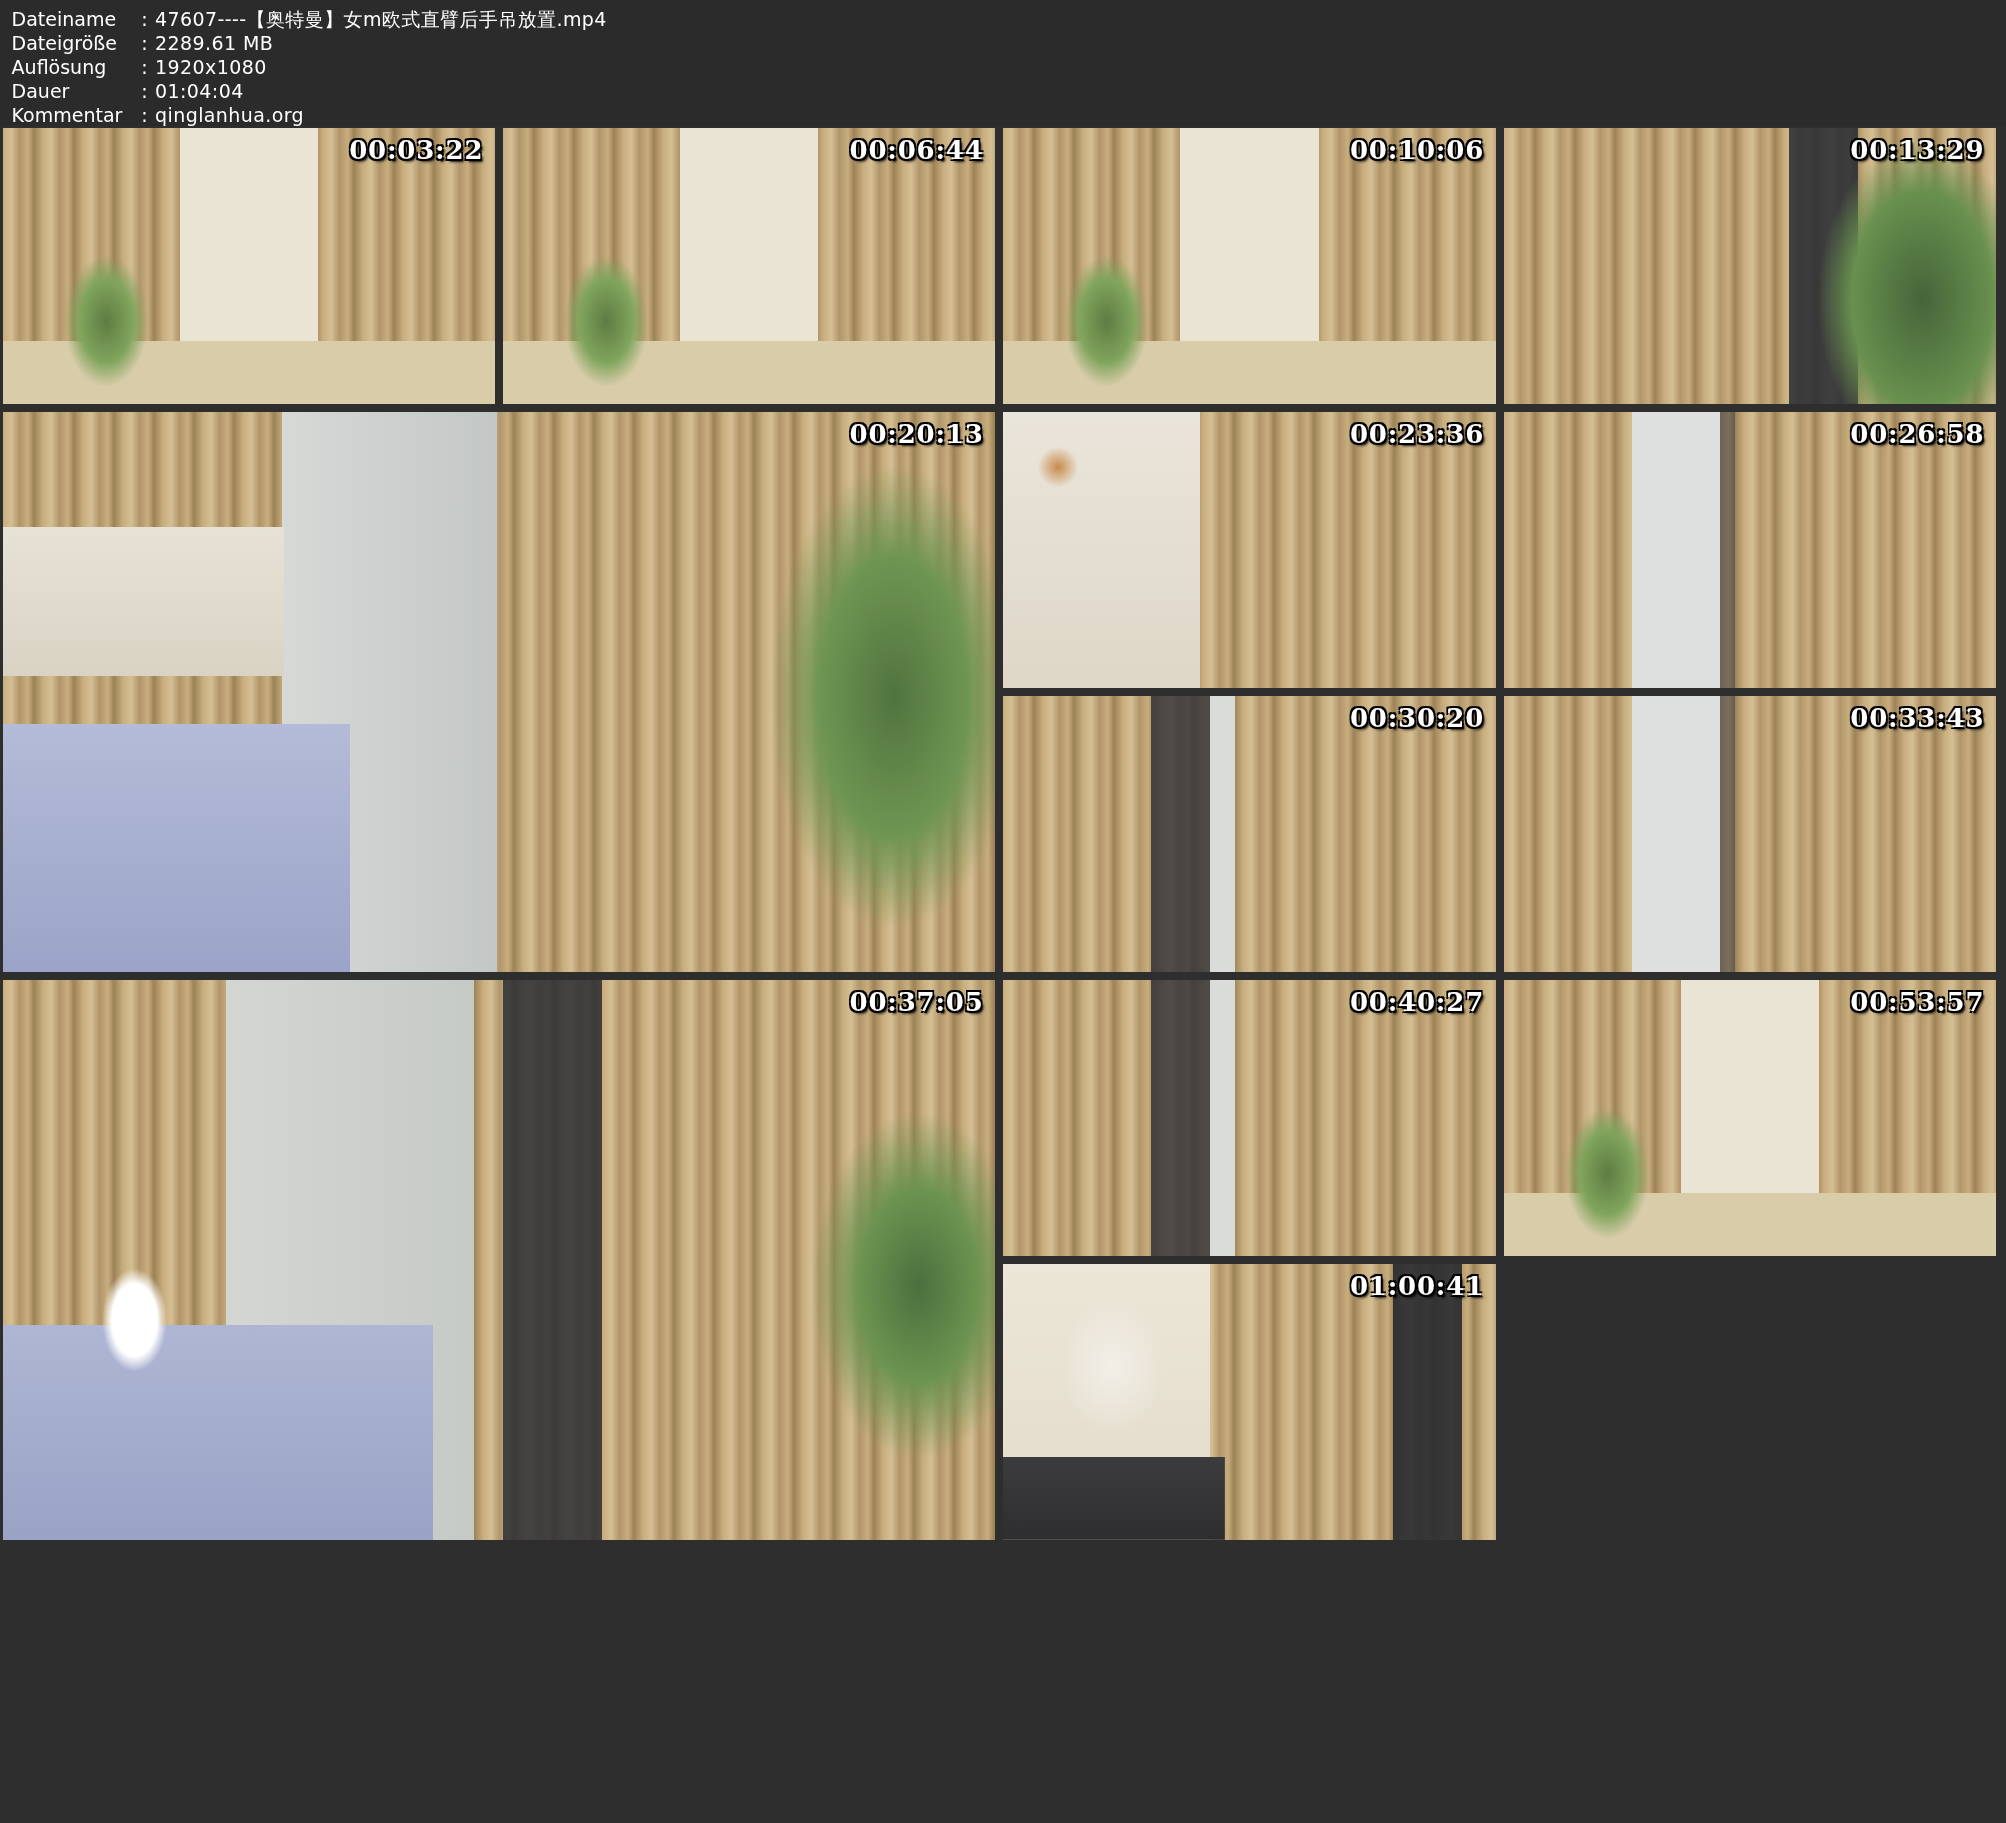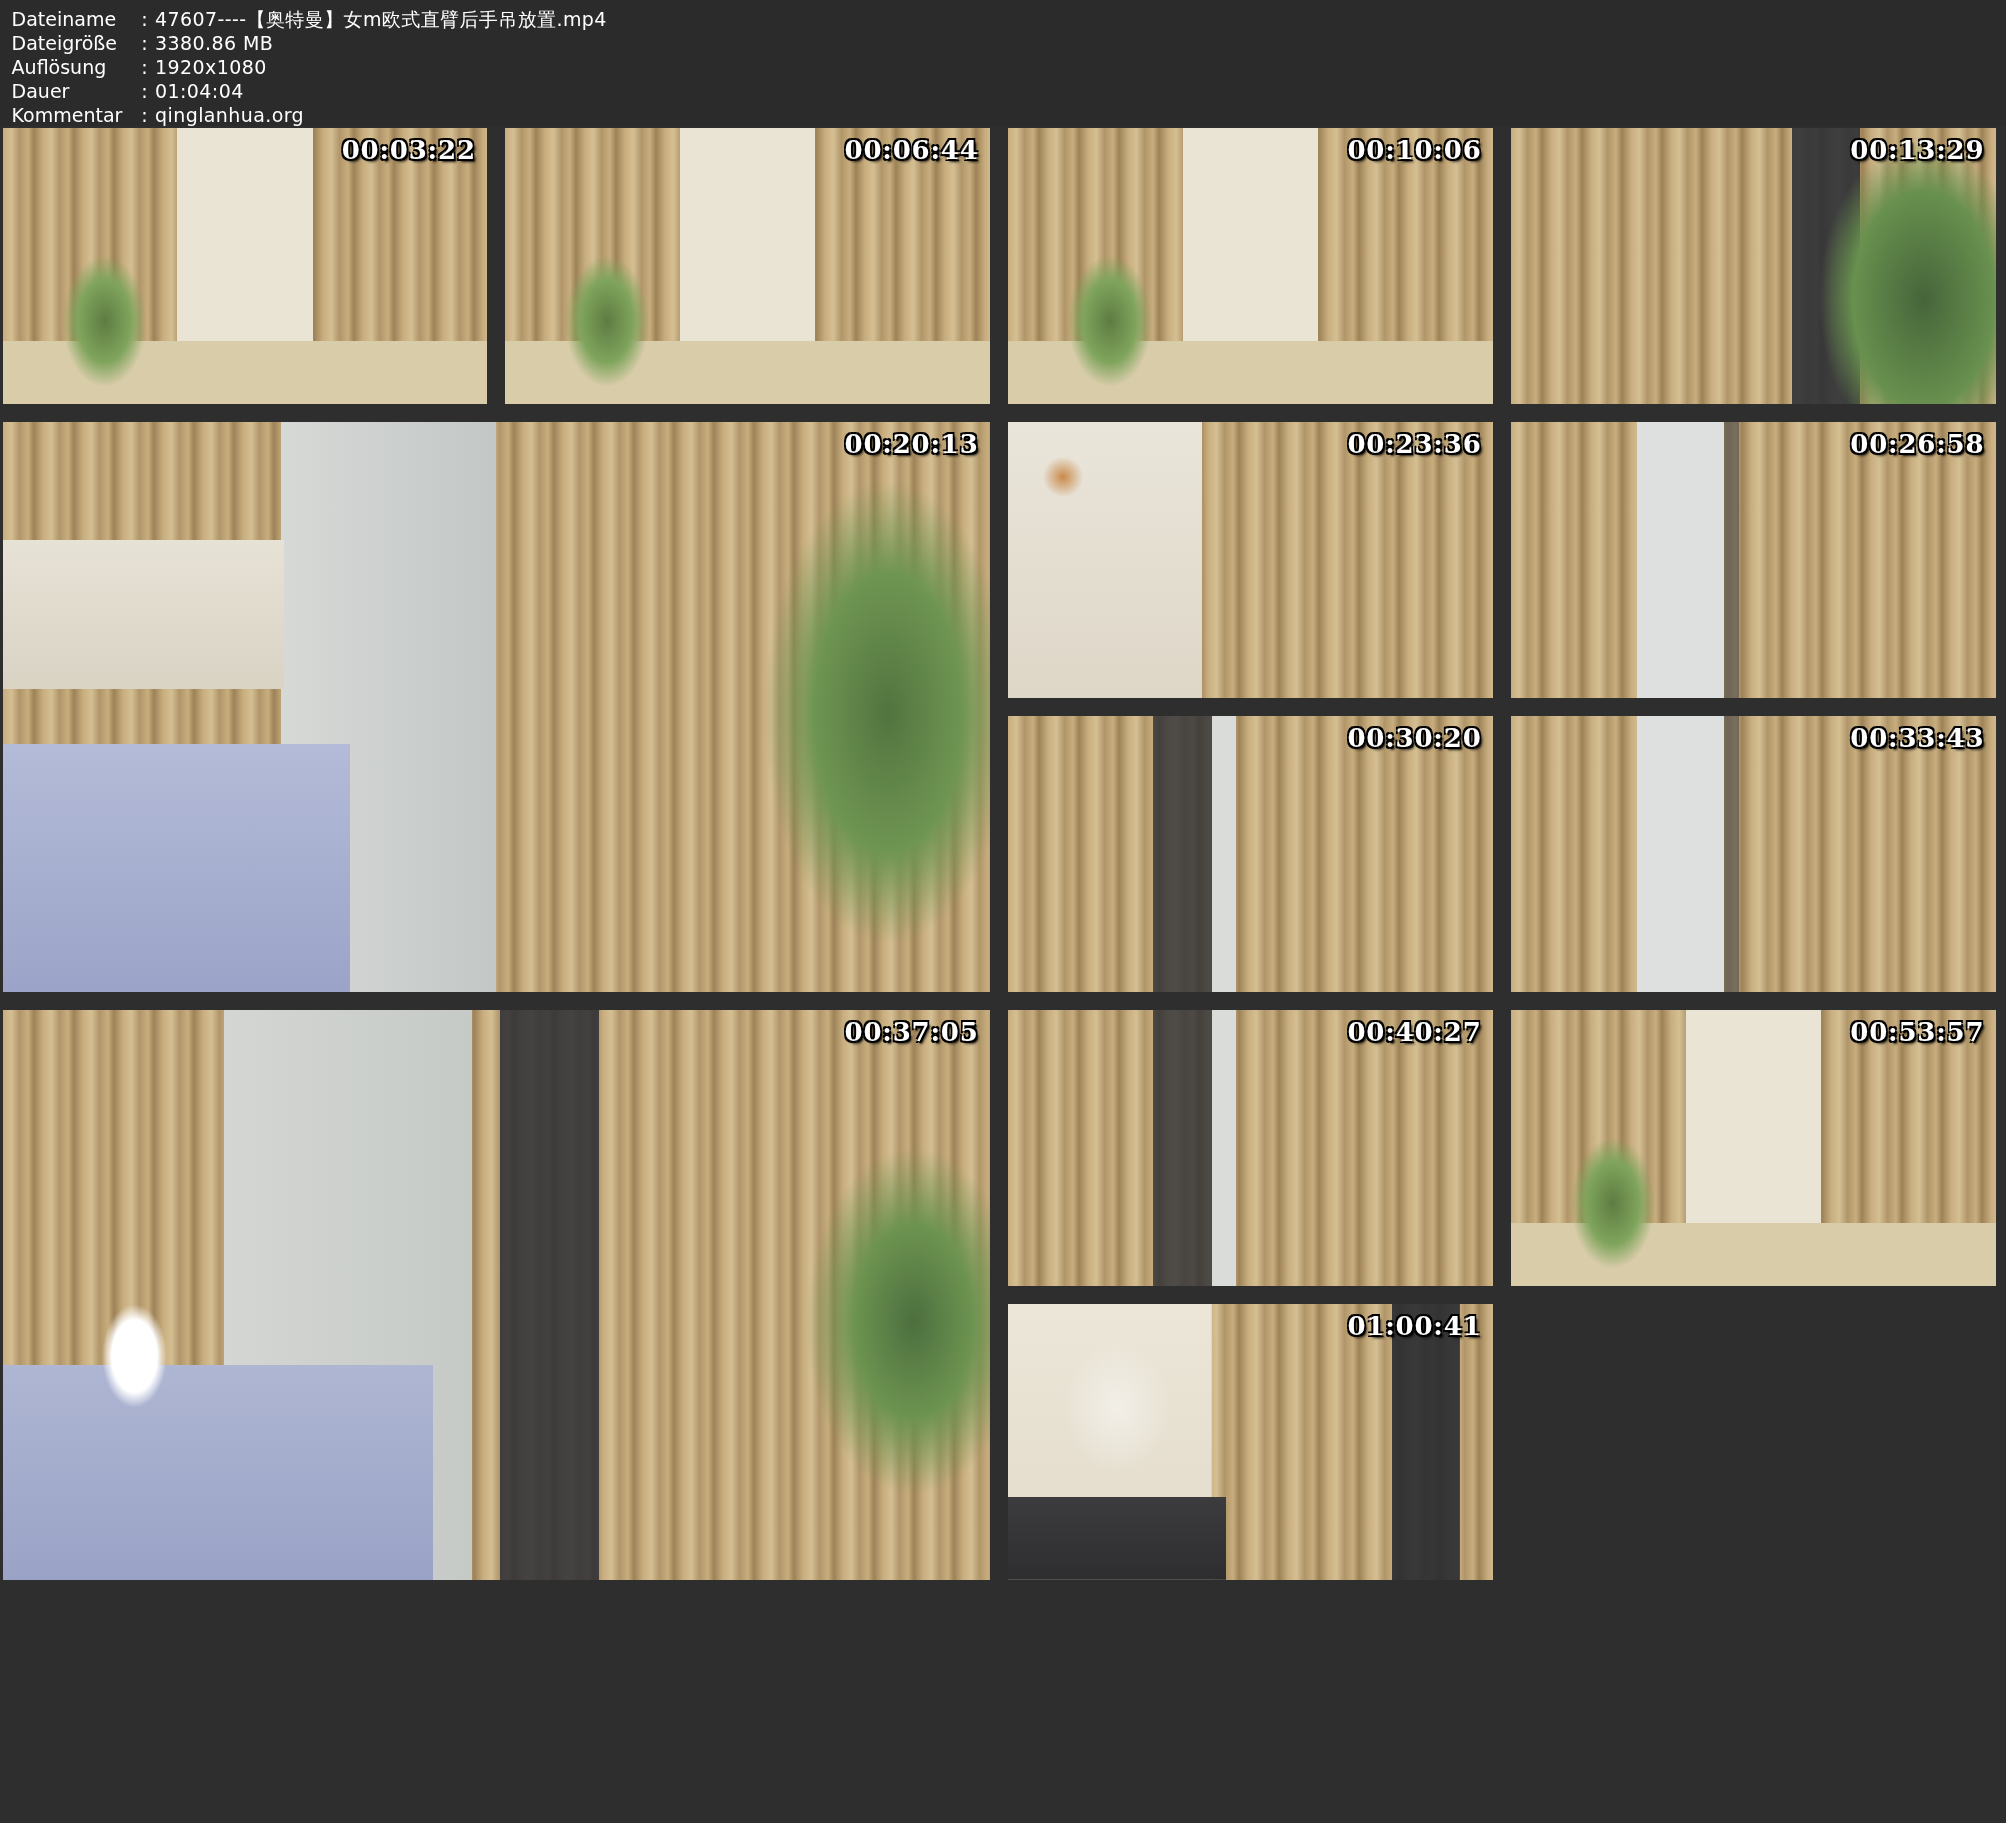--- a/index.html
+++ b/index.html
@@ -35,21 +35,21 @@
     text-align: center;
   }
   .meta-value { letter-spacing: 0.4px; }
 
   
   .thumb-grid {
     display: grid;
     grid-template-columns: repeat(4, 1fr);
     grid-auto-rows: 276px;
     grid-auto-flow: row;
-    gap: 18px;
+    gap: 8px;
     padding: 2.5px 10px 6.6px 2.5px;
     background: #2e2e2e;
   }
   .thumb {
     position: relative;
     overflow: hidden;
     background: #c2a878;
   }
   .thumb.span2 {
     grid-column: span 2;
@@ -166,21 +166,21 @@
 </style>
 </head>
 <body>
 
 <div class="meta-header">
   <div class="meta-row">
     <span class="meta-label">Dateiname</span><span class="meta-sep">:</span><span class="meta-value">47607----【奥特曼】女m欧式直臂后手吊放置.mp4</span>
   </div>
 
   <div class="meta-row">
-    <span class="meta-label">Dateigröße</span><span class="meta-sep">:</span><span class="meta-value">3380.86 MB</span>
+    <span class="meta-label">Dateigröße</span><span class="meta-sep">:</span><span class="meta-value">2289.61 MB</span>
   </div>
 
   <div class="meta-row">
     <span class="meta-label">Auflösung</span><span class="meta-sep">:</span><span class="meta-value">1920x1080</span>
   </div>
 
   <div class="meta-row">
     <span class="meta-label">Dauer</span><span class="meta-sep">:</span><span class="meta-value">01:04:04</span>
   </div>
 

